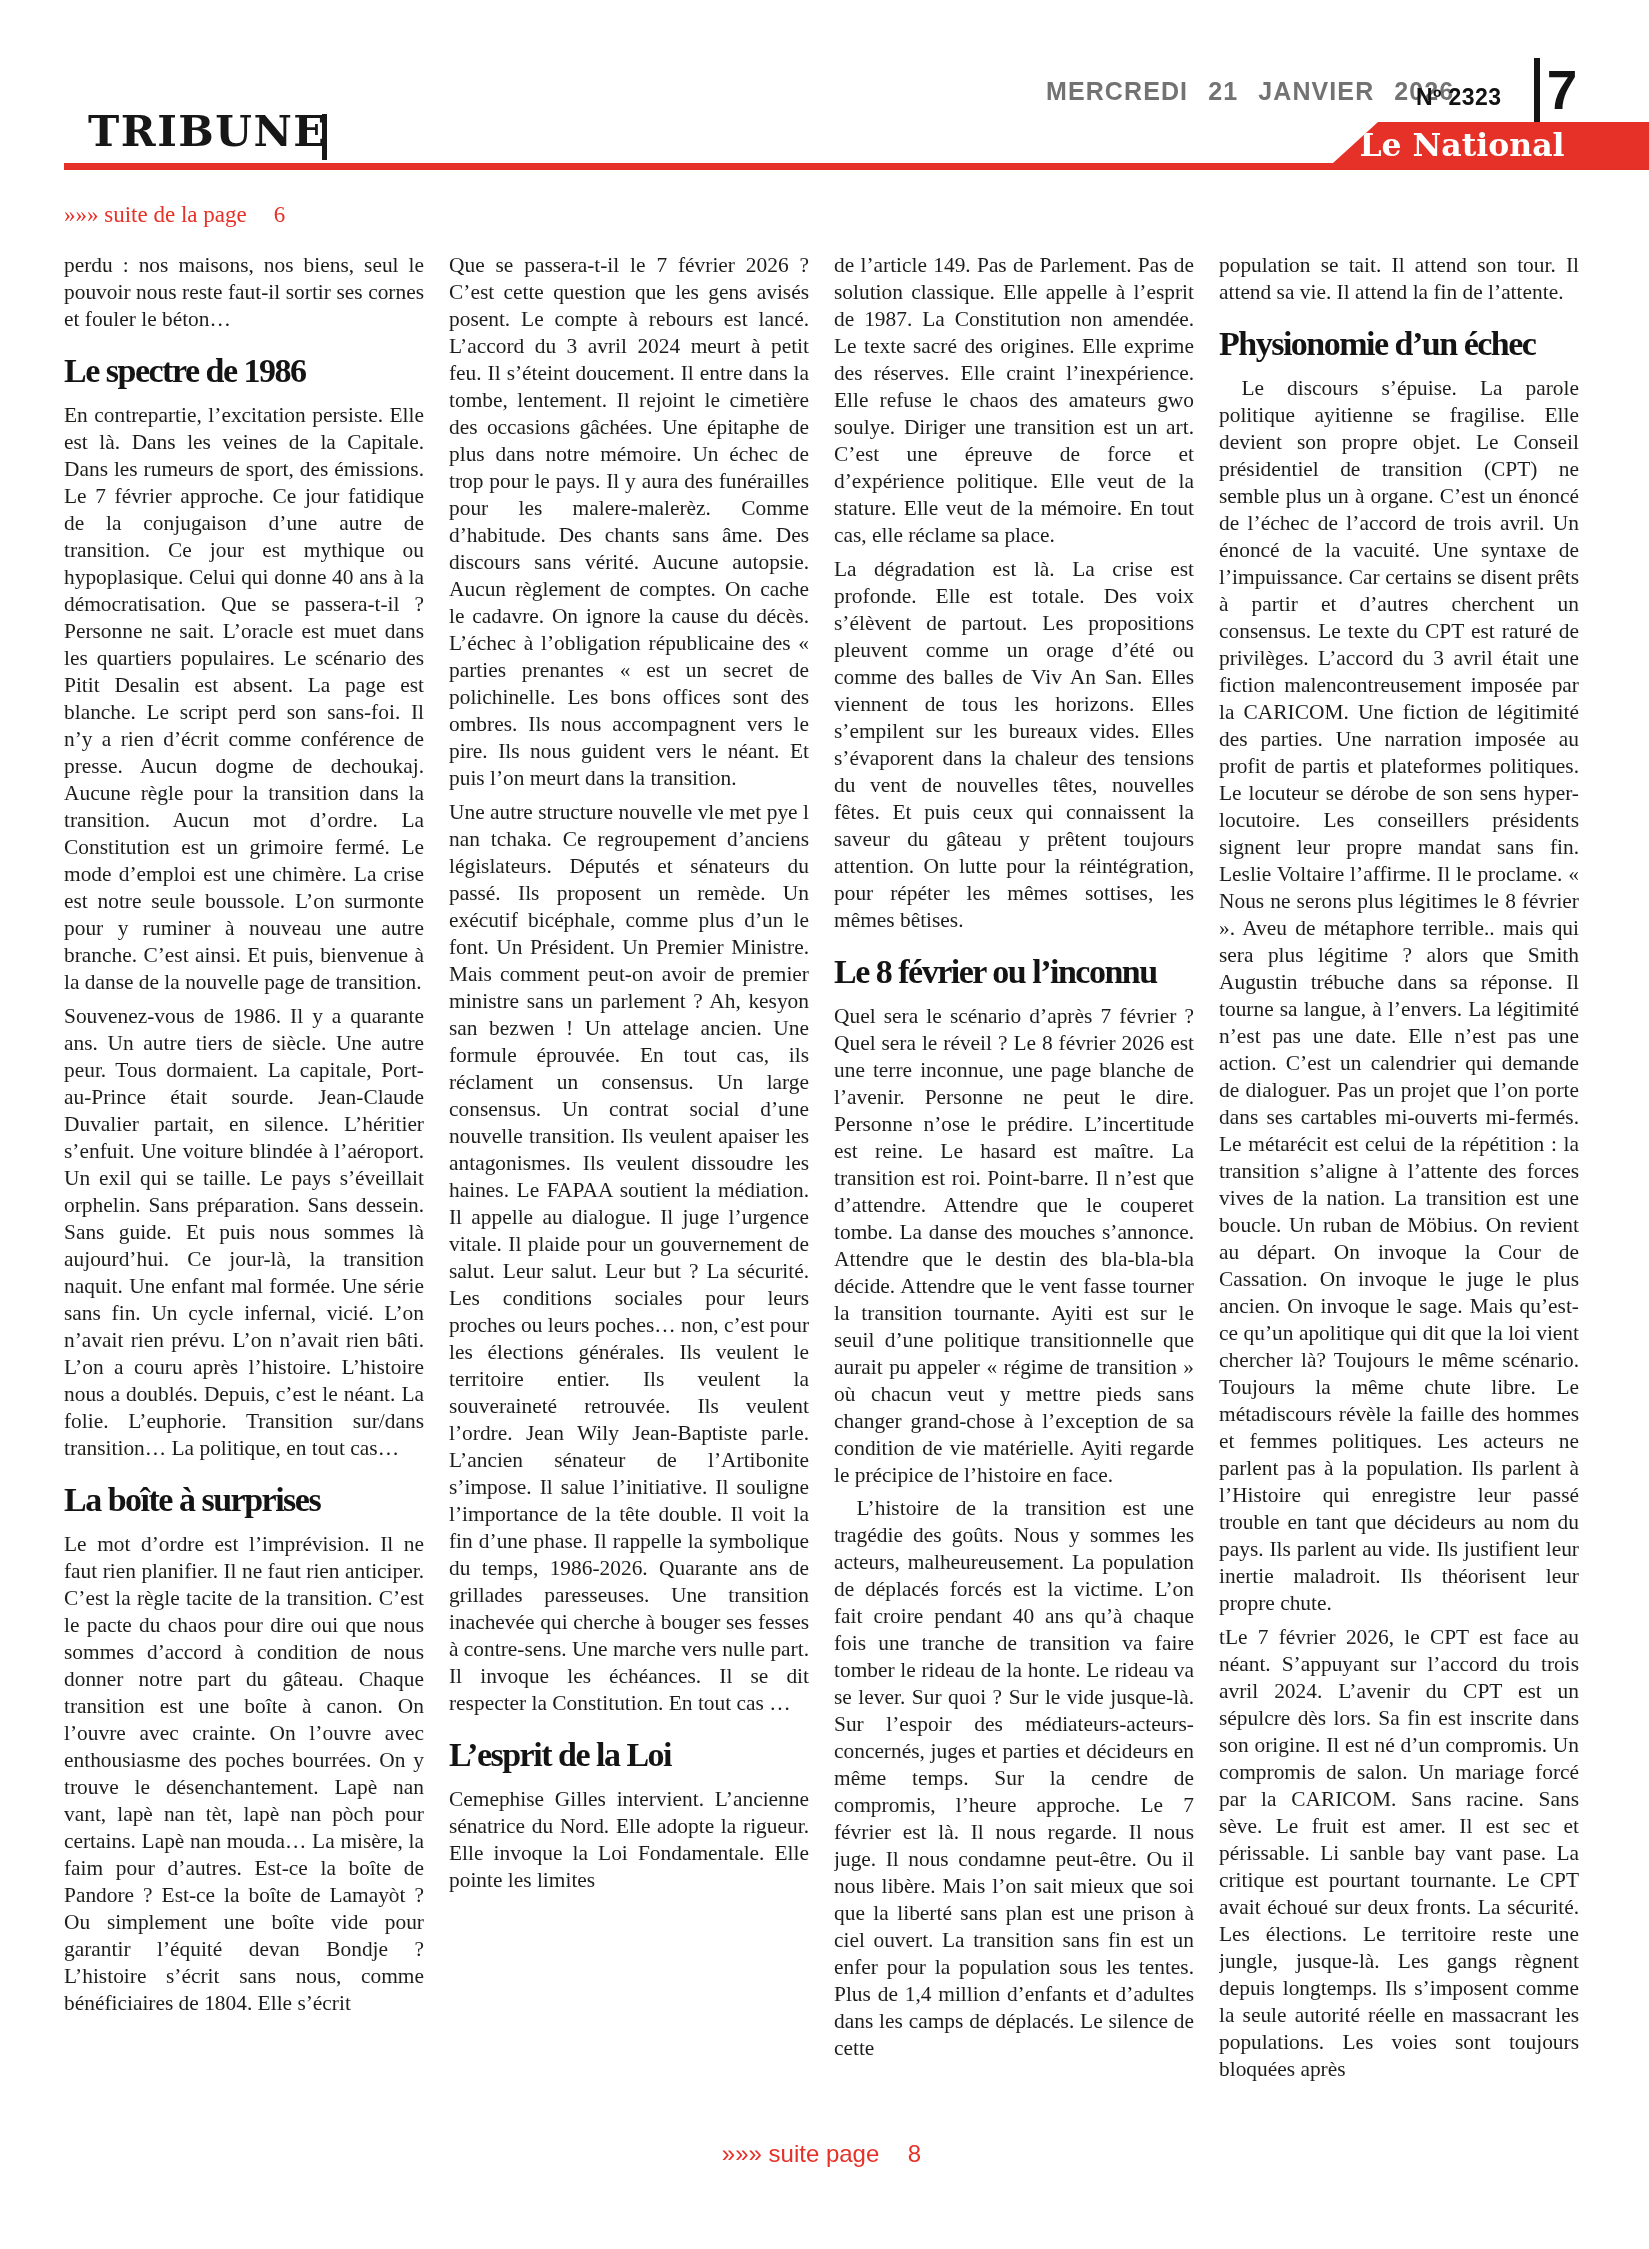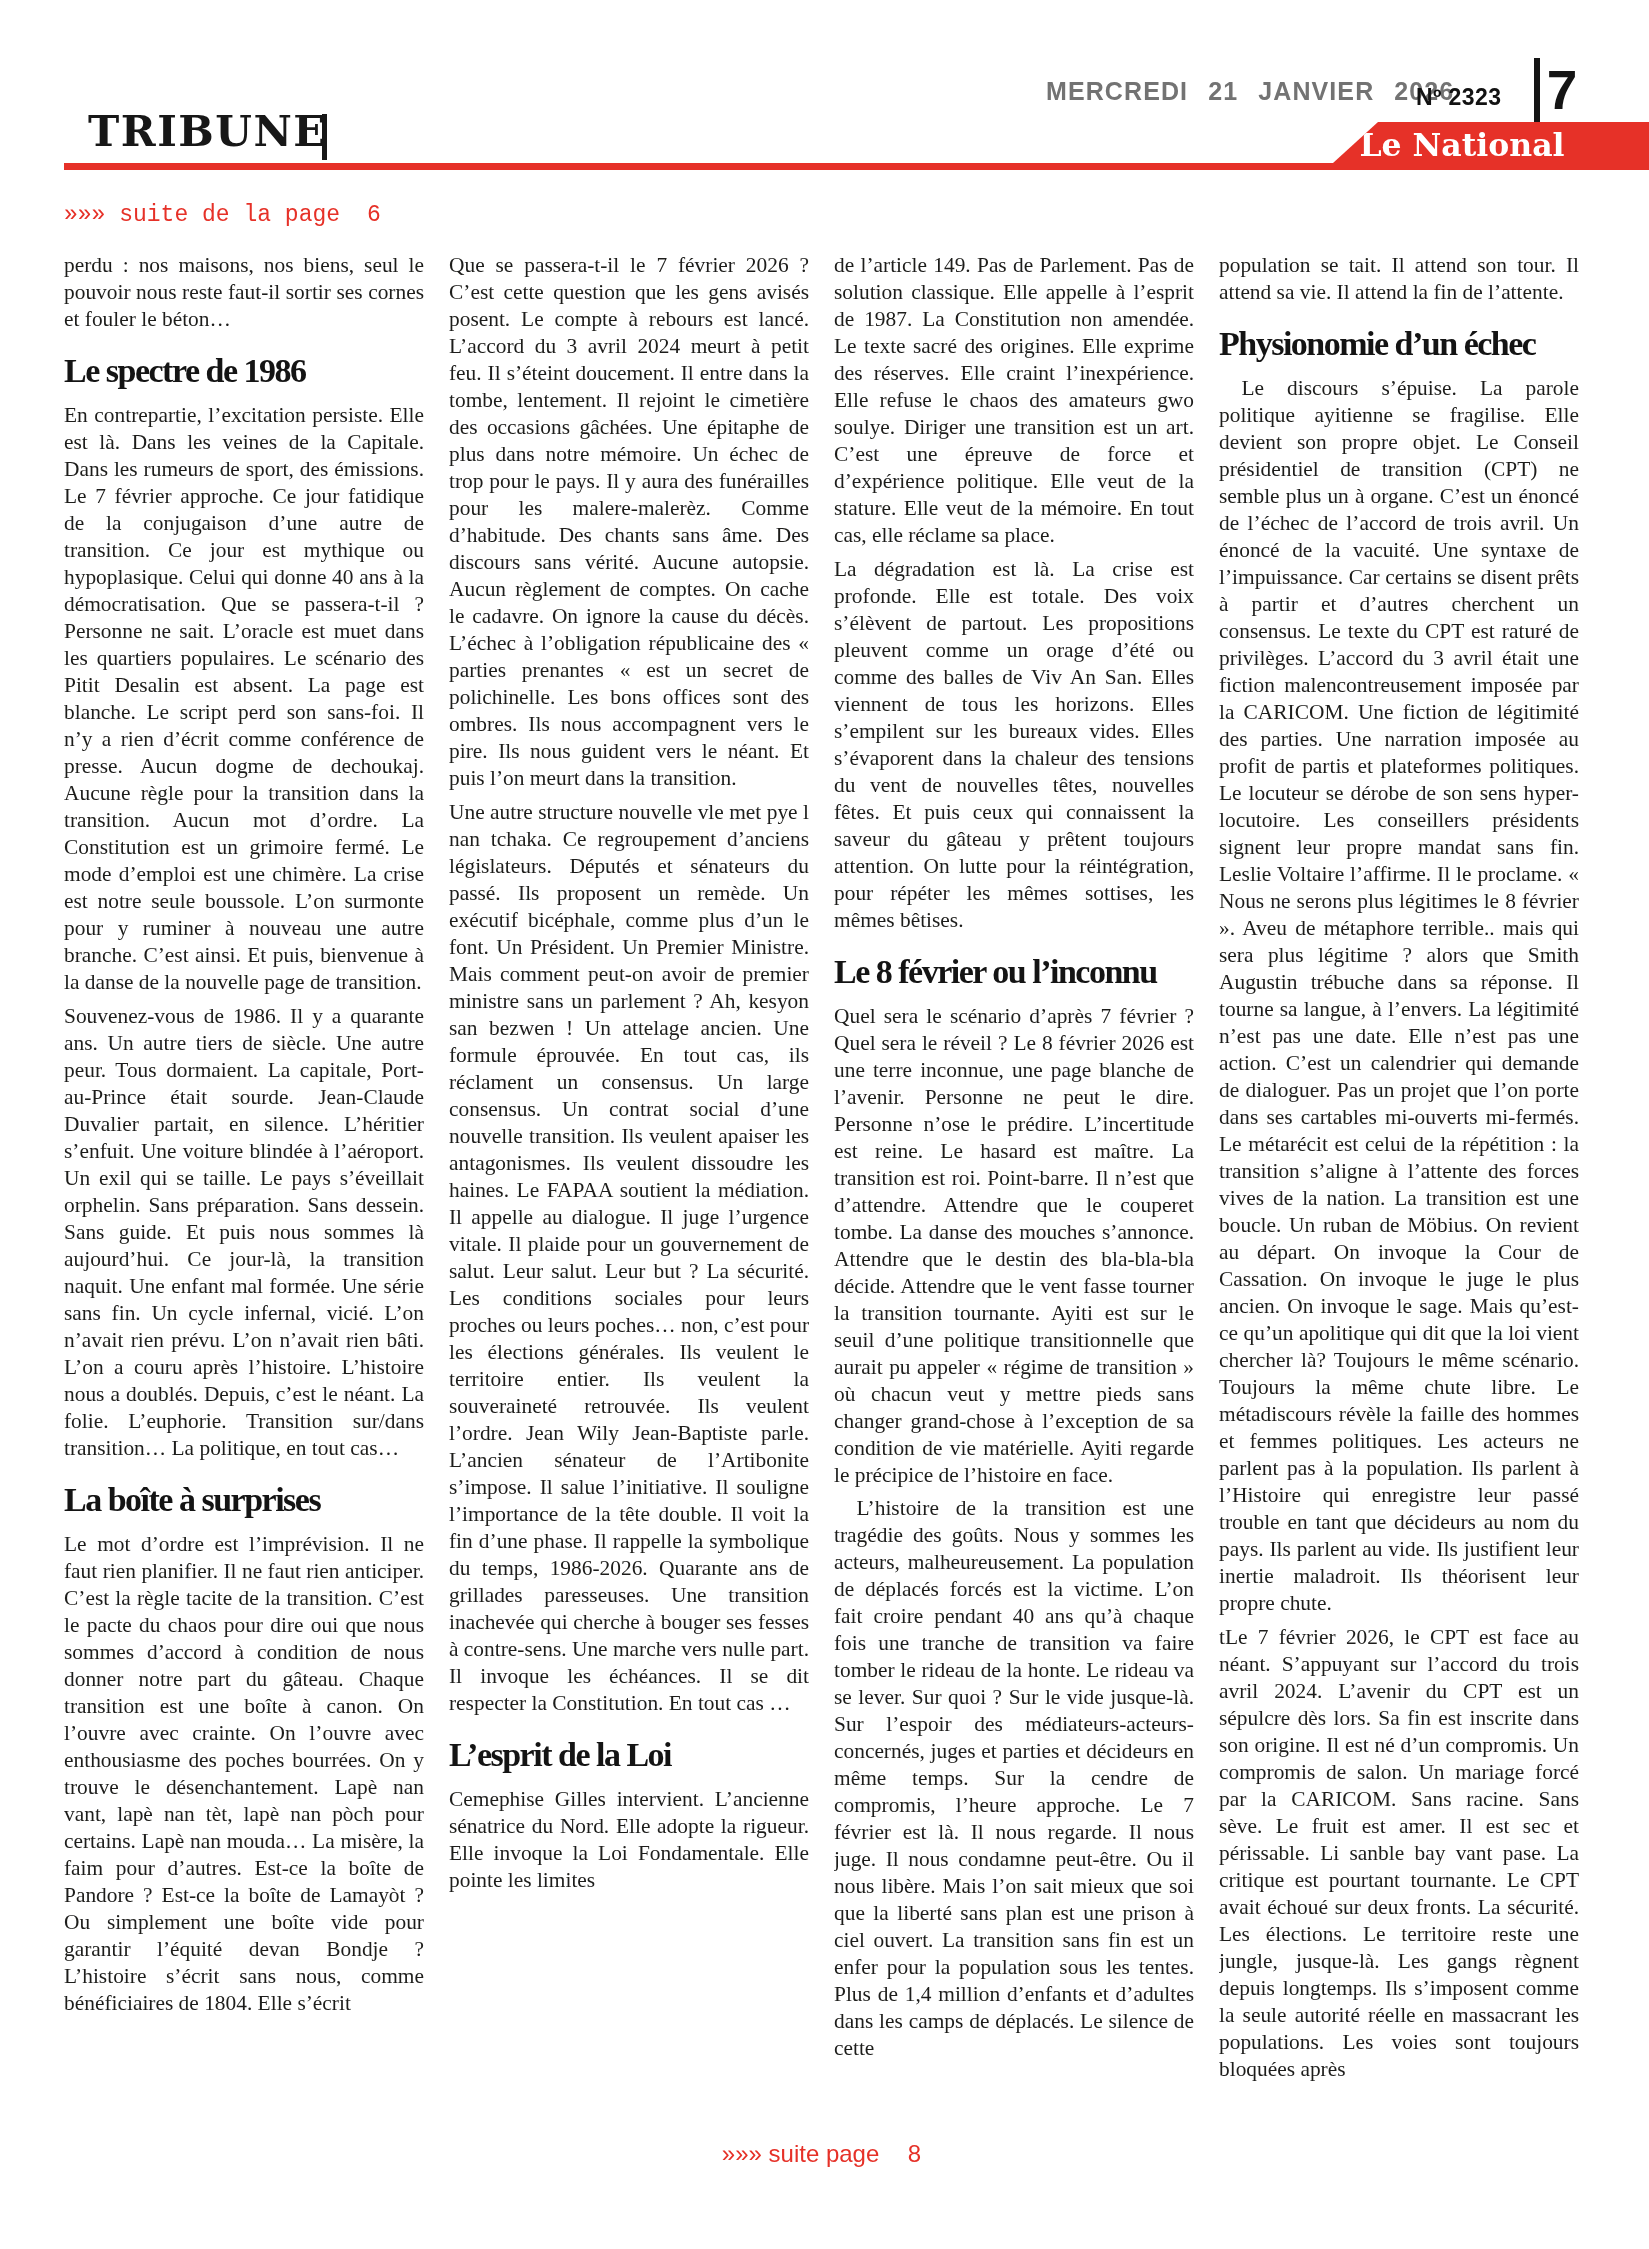--- a/index.html
+++ b/index.html
@@ -36,21 +36,21 @@
     position:absolute; top:122px; left:1333px; width:316px; height:41px;
     background:var(--red); clip-path:polygon(45px 0, 100% 0, 100% 100%, 0 100%);
     display:flex; align-items:flex-end; justify-content:center; padding-right:16px;
   }
   .brand-banner span {
     font-family:"DejaVu Serif", serif; font-weight:bold; font-size:31.5px;
     color:#ffffff; margin-right:58px;
   }
   .continued-from {
     position:absolute; top:202px; left:64px;
-    font-family:Liberation Mono, monospace; font-size:23px; color:var(--red);
+    font-family:Liberation Serif, serif; font-size:23px; color:var(--red);
   }
   .continued-from .pg-ref { margin-left:27px; }
   
   .columns {
     position:absolute; top:240px; left:64px; width:1515px; height:1939px;
     display:flex; gap:25px;
   }
   .col { width:360px; overflow:hidden; text-align:justify; }
   .col p {
     margin:0 0 6.7px 0; font-size:21.4px; line-height:27px; color:var(--ink);

